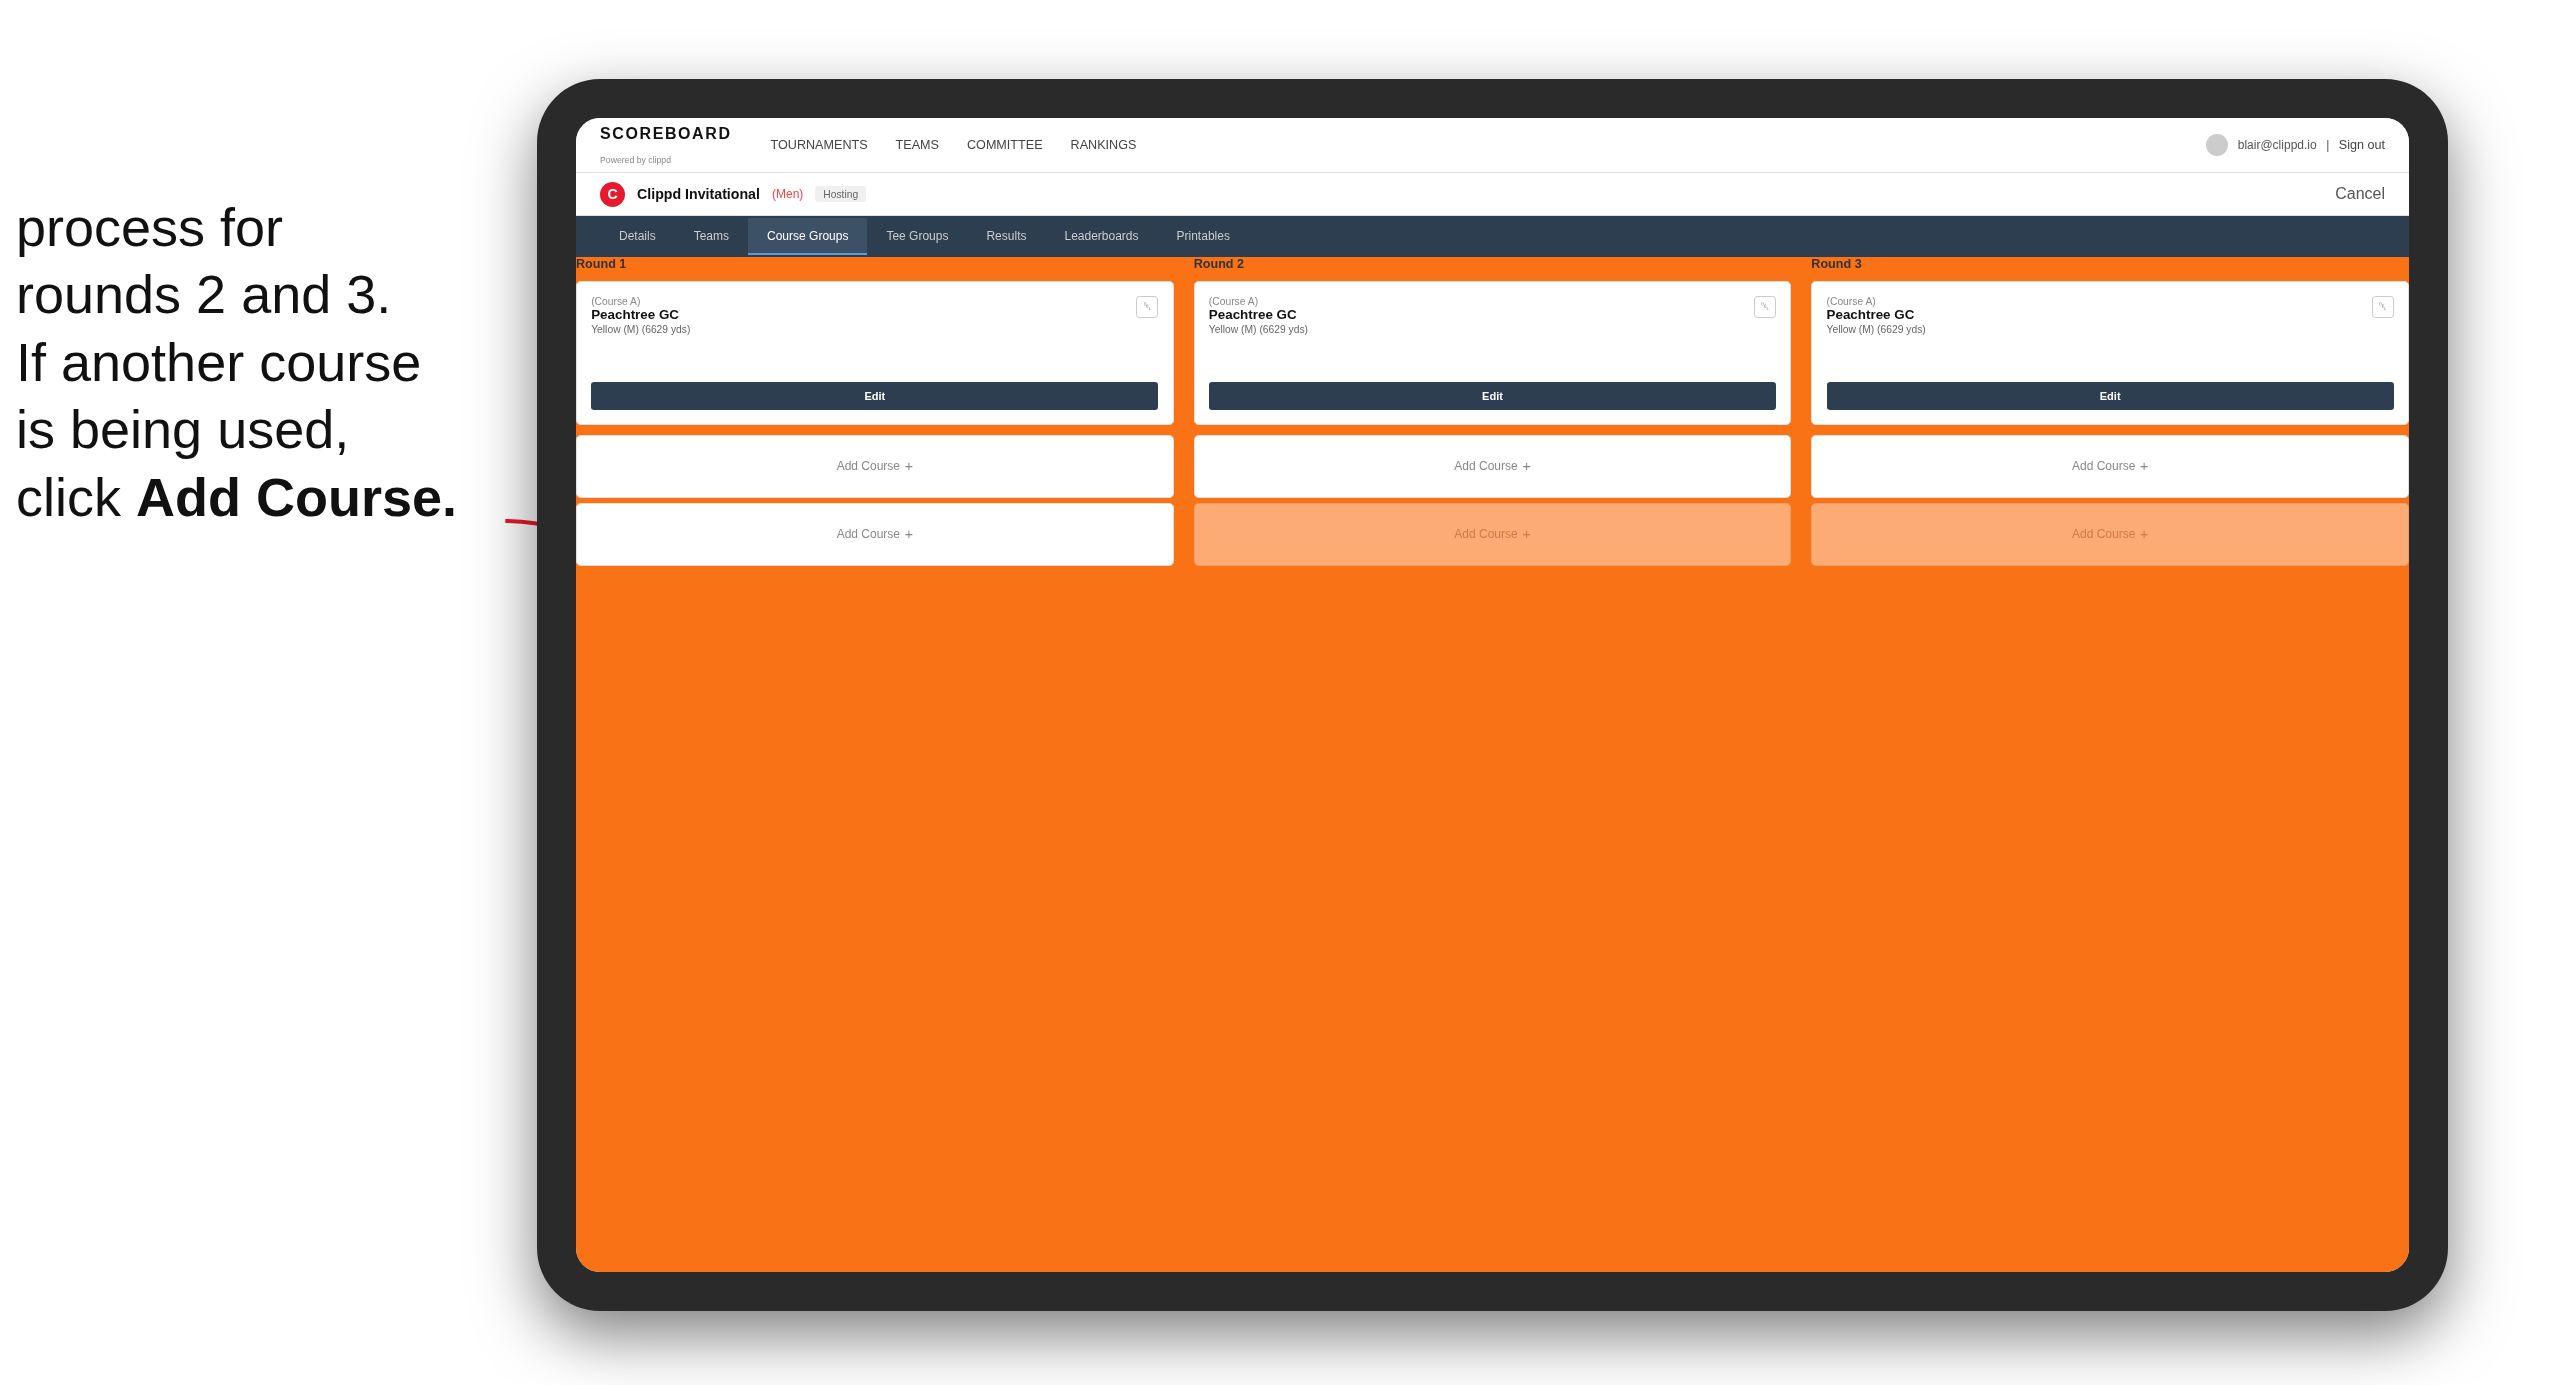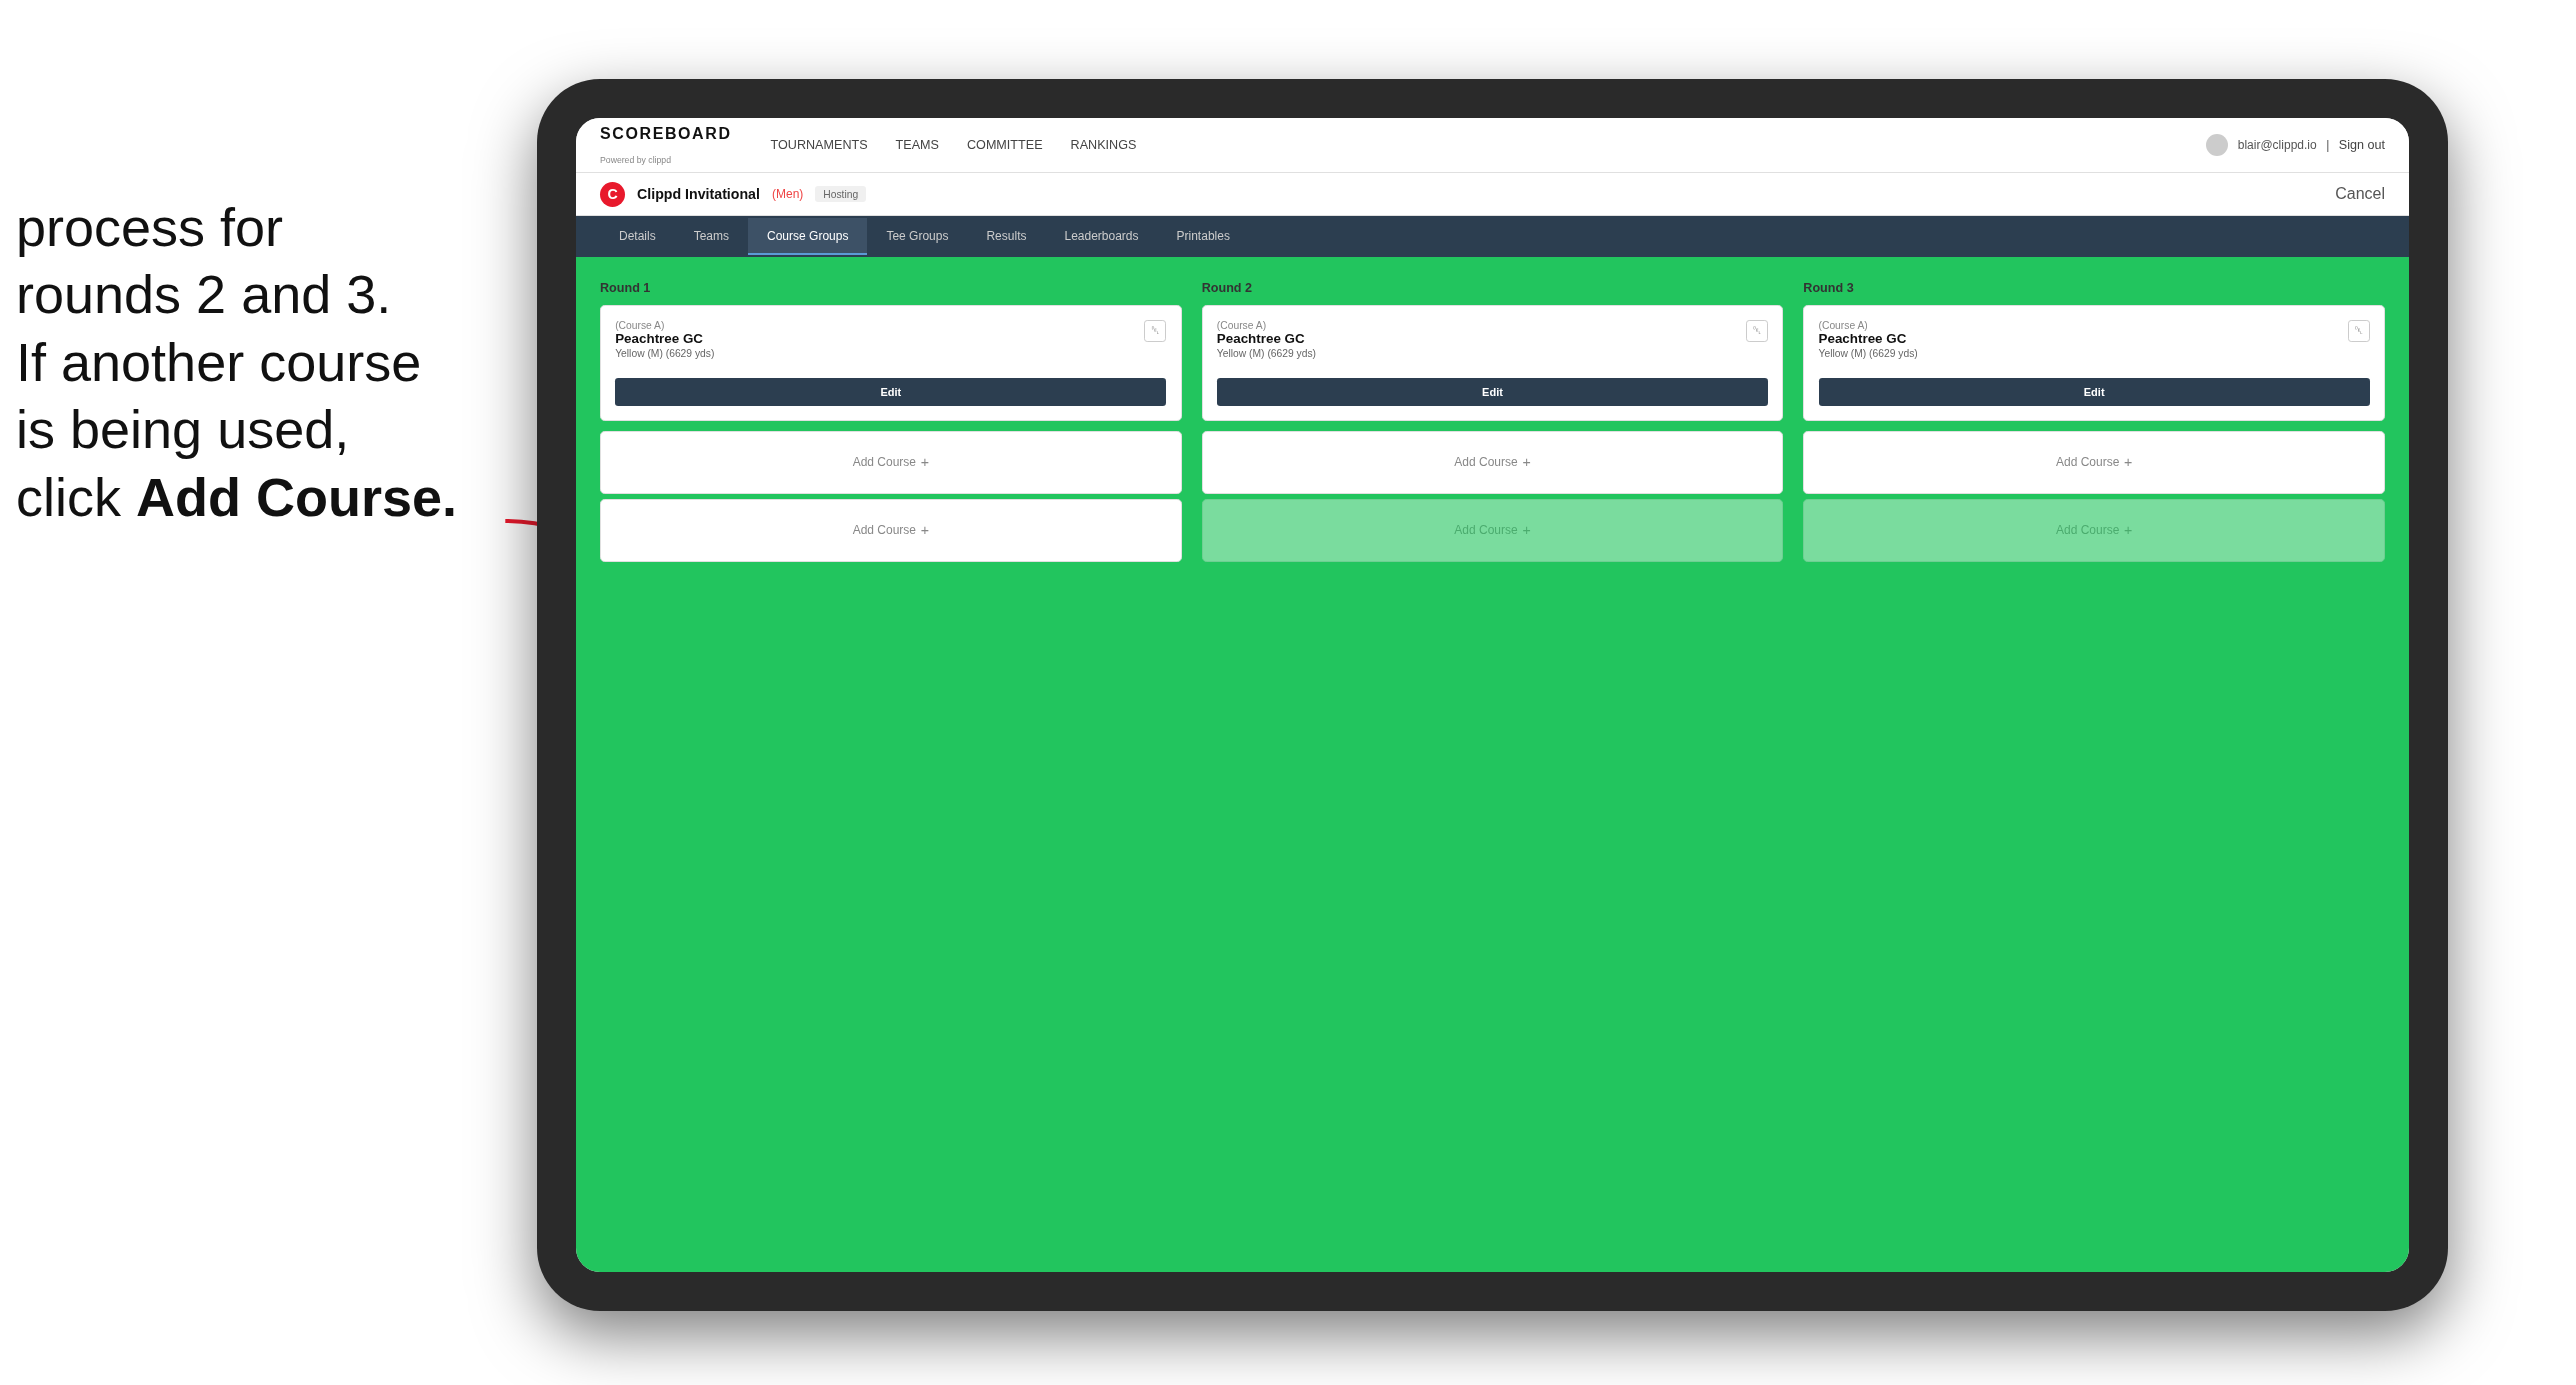--- a/index.html
+++ b/index.html
@@ -189,22 +189,21 @@
 
     .tab.active {
       color: #ffffff;
       background: #3d5166;
       border-bottom: 2.4px solid #5b9bd5;
     }
 
     
     .main-content {
       flex: 1;
-      background: #22c55e;
-      padding: 24px;
+      background: #f97316;
       overflow-y: auto;
     }
 
     .rounds-grid {
       display: grid;
       grid-template-columns: 1fr 1fr 1fr;
       gap: 20px;
     }
 
     .round-column {
@@ -257,20 +256,21 @@
       background: #2c3e50;
       color: #ffffff;
       border: none;
       border-radius: 3.2px;
       padding: 8px 0;
       font-size: 11px;
       font-weight: 600;
       cursor: pointer;
       width: 100%;
       text-align: center;
+      margin-top: 28px;
     }
 
     .card-icon-btn {
       width: 22px;
       height: 22px;
       border: 0.8px solid #ccc;
       border-radius: 3.2px;
       background: #fff;
       display: flex;
       align-items: center;

